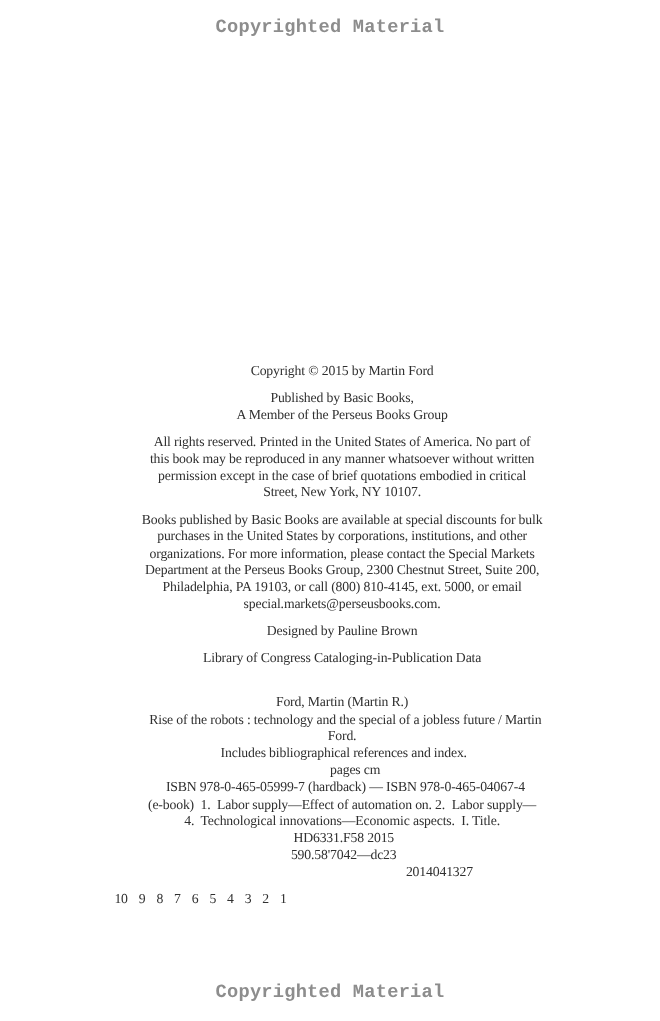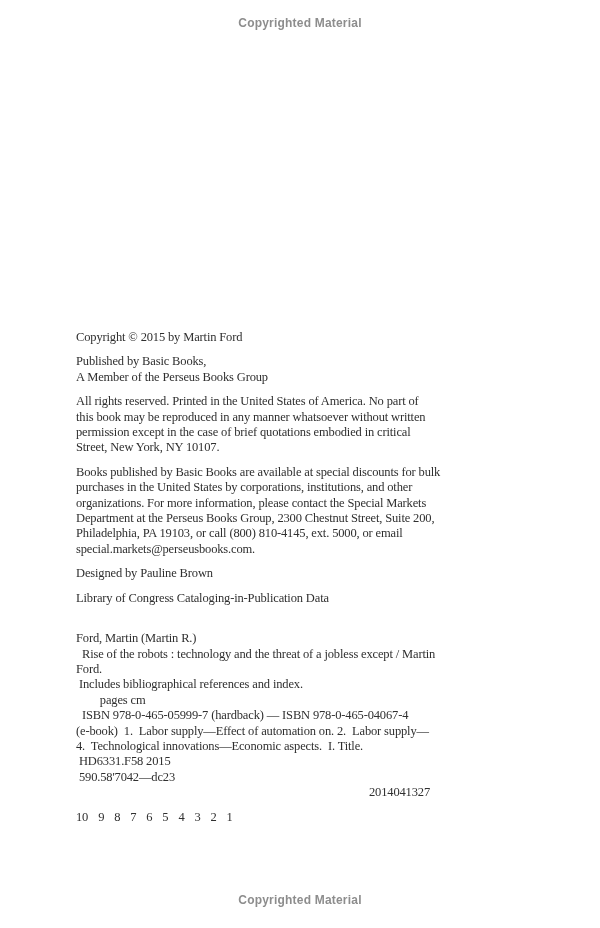--- a/index.html
+++ b/index.html
@@ -13,51 +13,52 @@
     height: 928px;
     background: #ffffff;
     overflow: hidden;
     font-family: "Liberation Serif", "DejaVu Serif", serif;
   }
   .watermark {
     position: absolute;
     left: 0;
     width: 600px;
     text-align: center;
-    font-family: Liberation Sans, sans-serif;
+    font-family: Liberation Mono, monospace;
     font-weight: bold;
-    font-size: 12px;
+    font-size: 17px;
     letter-spacing: 0.2px;
     color: #8d8d8d;
   }
   .watermark.top { top: 16px; }
   .watermark.bottom { top: 893px; }
 
   .body-text {
     position: absolute;
     left: 76px;
     top: 330px;
     width: 470px;
     color: #2f2f2f;
     font-size: 12.5px;
     line-height: 15.4px;
     letter-spacing: -0.15px;
   }
-  .para { margin: 0 0 9px 0; }
+  .para { margin: 0 0 9px 0; text-align: center; }
   .para .line { white-space: pre; }
   .cip-block { margin-top: 25px; margin-bottom: 0; }
   .catalog-number {
     width: 354px;
     text-align: right;
     white-space: pre;
   }
   .printers-key {
     margin-top: 9px;
     white-space: pre;
     word-spacing: 2px;
+    margin-left: 28px;
   }
 </style>
 </head>
 <body>
 
 <div class="page">
 
   <div class="watermark top">Copyrighted Material</div>
 
   <div class="body-text">
@@ -90,21 +91,21 @@
     <div class="para">
       <div class="line">Designed by Pauline Brown</div>
     </div>
 
     <div class="para">
       <div class="line">Library of Congress Cataloging-in-Publication Data</div>
     </div>
 
     <div class="para cip-block">
         <div class="line">Ford, Martin (Martin R.)</div>
-        <div class="line">  Rise of the robots : technology and the threat of a jobless except / Martin</div>
+        <div class="line">  Rise of the robots : technology and the special of a jobless future / Martin</div>
         <div class="line">Ford.</div>
         <div class="line"> Includes bibliographical references and index.</div>
         <div class="line">        pages cm</div>
         <div class="line">  ISBN 978-0-465-05999-7 (hardback) — ISBN 978-0-465-04067-4</div>
         <div class="line">(e-book)  1.  Labor supply—Effect of automation on. 2.  Labor supply—</div>
         <div class="line">4.  Technological innovations—Economic aspects.  I. Title.</div>
         <div class="line"> HD6331.F58 2015</div>
         <div class="line"> 590.58'7042—dc23</div>
       </div>
 

